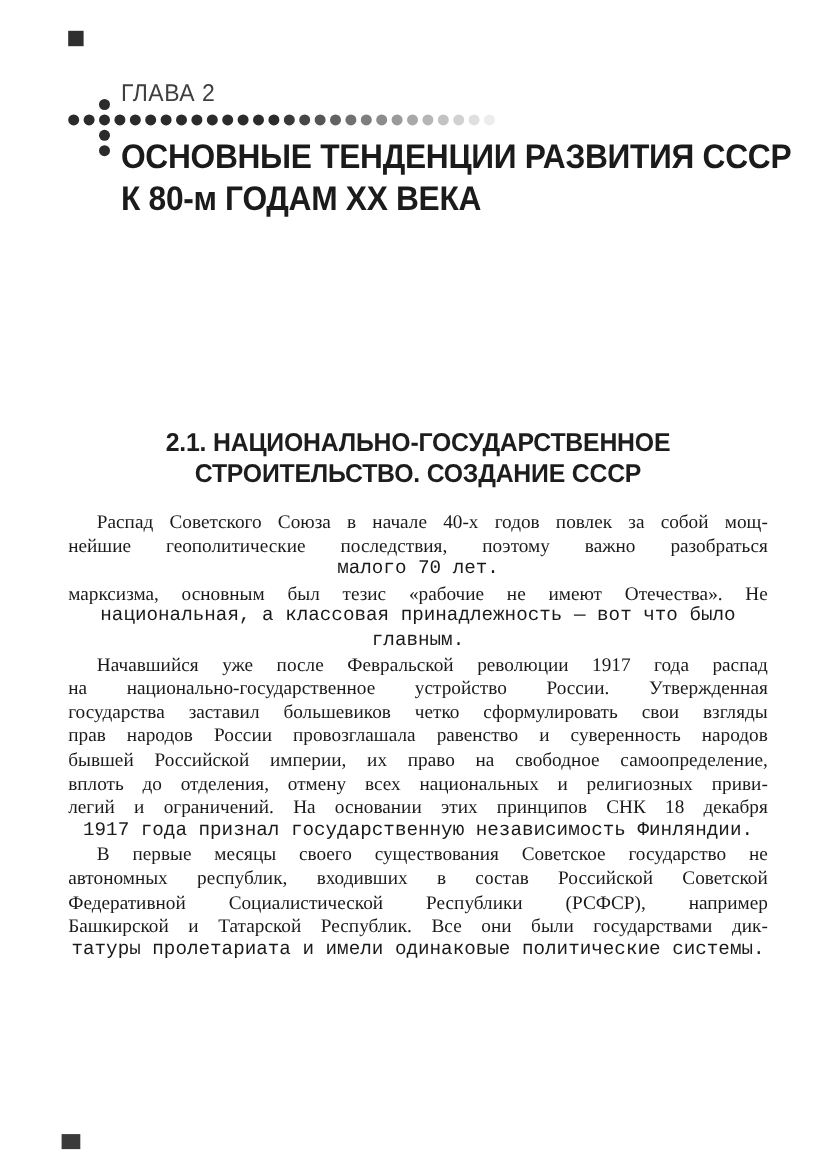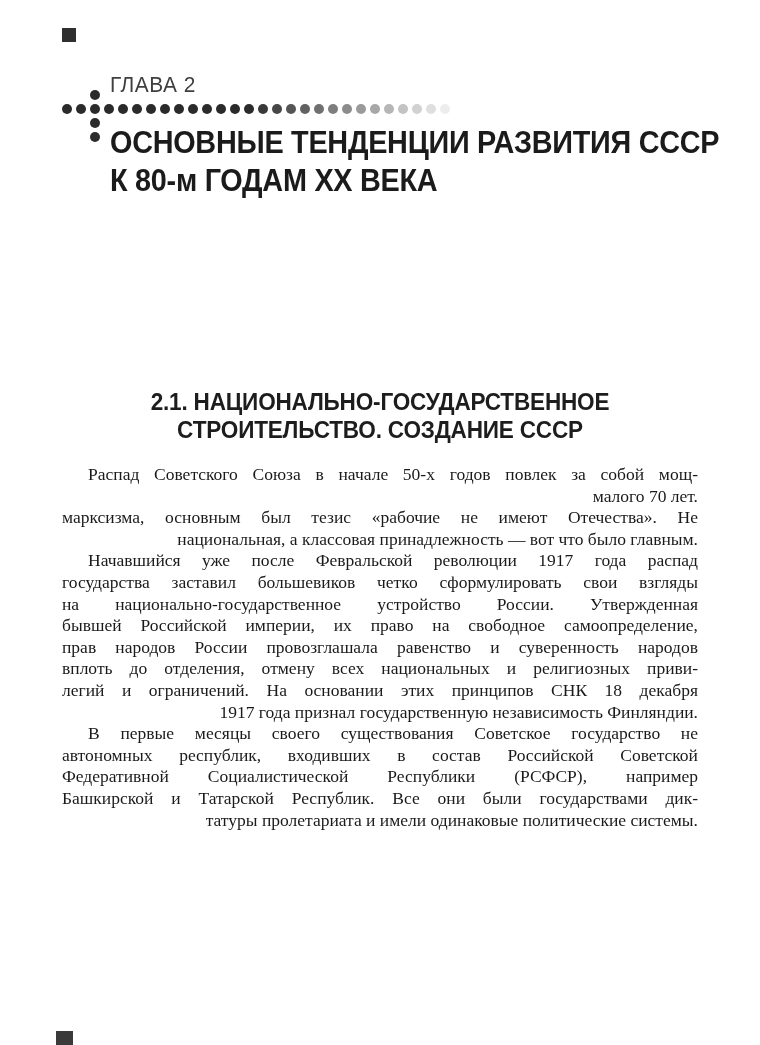--- a/index.html
+++ b/index.html
@@ -52,21 +52,21 @@
     white-space:nowrap;
   }
 
   
   .body-text{
     position:absolute;left:62px;top:464px;width:636px;
     font-size:17.5px;line-height:21.6px;color:#1a1a1a;
   }
   .para{margin:0;}
   .line{text-align:justify;text-align-last:justify;white-space:normal;}
-  .line.last{text-align:right;text-align-last:auto;}
+  .line.last{text-align:center;text-align-last:auto;font-family:Liberation Mono, monospace;}
   .line.first{text-indent:26px;}
 </style>
 </head>
 <body>
 
 <div class="page">
 
   <div class="corner-mark top"></div>
 
   <div class="chapter-label">ГЛАВА 2</div>
@@ -83,33 +83,34 @@
     <div>К 80-м ГОДАМ XX ВЕКА</div>
   </h1>
 
   <h2 class="section-heading" style="margin:0;">
     <div>2.1. НАЦИОНАЛЬНО-ГОСУДАРСТВЕННОЕ</div>
     <div>СТРОИТЕЛЬСТВО. СОЗДАНИЕ СССР</div>
   </h2>
 
   <div class="body-text">
       <div class="para">
-        <div class="line first">Распад Советского Союза в начале 50-х годов повлек за собой мощ-</div>
+        <div class="line first">Распад Советского Союза в начале 40-х годов повлек за собой мощ-</div>
+        <div class="line">нейшие геополитические последствия, поэтому важно разобраться</div>
         <div class="line last">малого 70 лет.</div>
       </div>
       <div class="para">
         <div class="line">марксизма, основным был тезис «рабочие не имеют Отечества». Не</div>
         <div class="line last">национальная, а классовая принадлежность — вот что было главным.</div>
       </div>
       <div class="para">
         <div class="line first">Начавшийся уже после Февральской революции 1917 года распад</div>
+        <div class="line">на национально-государственное устройство России. Утвержденная</div>
         <div class="line">государства заставил большевиков четко сформулировать свои взгляды</div>
-        <div class="line">на национально-государственное устройство России. Утвержденная</div>
+        <div class="line">прав народов России провозглашала равенство и суверенность народов</div>
         <div class="line">бывшей Российской империи, их право на свободное самоопределение,</div>
-        <div class="line">прав народов России провозглашала равенство и суверенность народов</div>
         <div class="line">вплоть до отделения, отмену всех национальных и религиозных приви-</div>
         <div class="line">легий и ограничений. На основании этих принципов СНК 18 декабря</div>
         <div class="line last">1917 года признал государственную независимость Финляндии.</div>
       </div>
       <div class="para">
         <div class="line first">В первые месяцы своего существования Советское государство не</div>
         <div class="line">автономных республик, входивших в состав Российской Советской</div>
         <div class="line">Федеративной Социалистической Республики (РСФСР), например</div>
         <div class="line">Башкирской и Татарской Республик. Все они были государствами дик-</div>
         <div class="line last">татуры пролетариата и имели одинаковые политические системы.</div>

